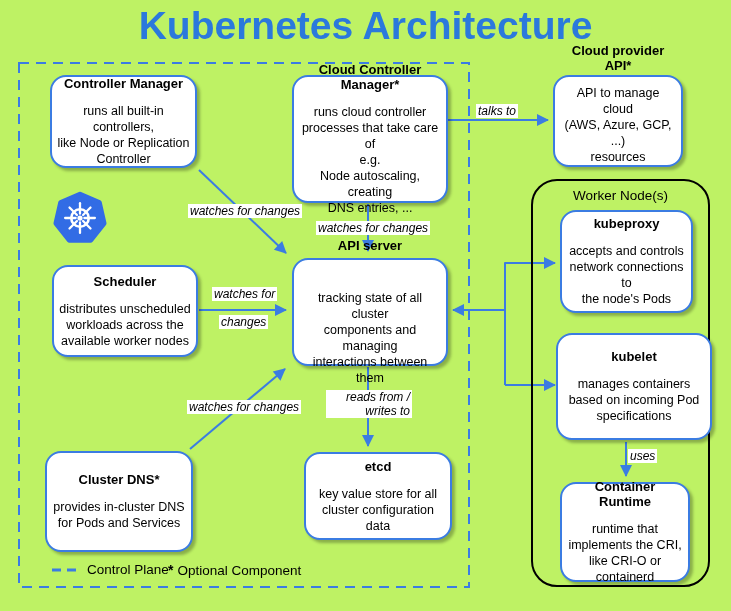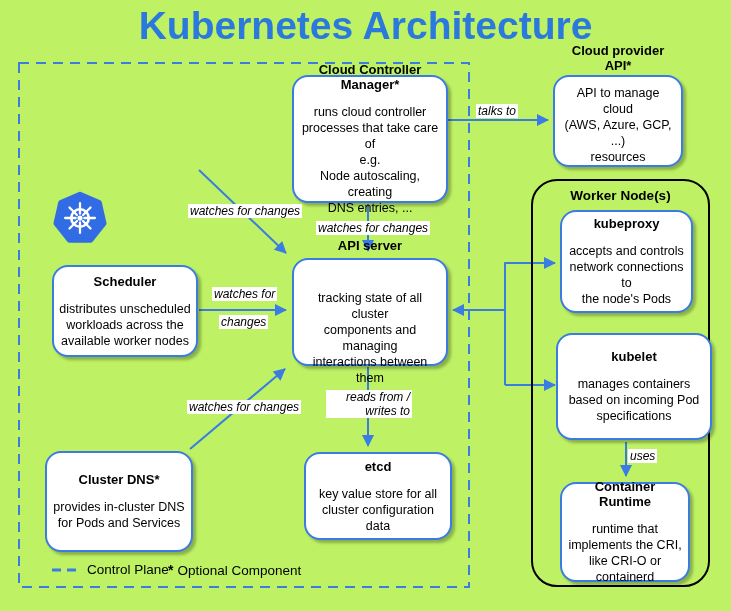--- a/index.html
+++ b/index.html
@@ -18,21 +18,21 @@
     box-sizing:border-box;display:flex;flex-direction:column;
     justify-content:center;align-items:center;text-align:center;padding:0 5px;
   }
   .node .ttl{font-size:13px;font-weight:bold;color:#000;margin-bottom:12px;white-space:pre-line;}
   .node .bdy{font-size:12.5px;color:#000;line-height:16px;white-space:pre-line;}
   .worker{
     position:absolute;z-index:2;border:2px solid #000;border-radius:26px;
     background:transparent;box-sizing:border-box;
   }
   .worker-title{
-    position:absolute;z-index:3;text-align:center;font-size:13.5px;font-weight:bold;color:#000;
+    position:absolute;z-index:3;text-align:center;font-size:13.5px;font-weight:normal;color:#000;
   }
   .elabel{
     position:absolute;z-index:4;font-size:12px;color:#000;background:#fff;
     padding:0 2px;line-height:14px;white-space:pre-line;font-style:italic;
   }
   .legend-row{position:absolute;z-index:4;display:flex;align-items:center;}
   .legend-text{font-size:13.5px;color:#000;}
   .legend-star{font-size:14px;font-weight:bold;color:#000;margin-right:4px;}
   .logo{position:absolute;z-index:3;}
 
@@ -104,20 +104,26 @@
       <line x1="5" y1="0" x2="17" y2="0"></line>
       <line x1="3.5" y1="3.5" x2="12" y2="12"></line>
       <line x1="0" y1="5" x2="0" y2="17"></line>
       <line x1="-3.5" y1="3.5" x2="-12" y2="12"></line>
       <line x1="-5" y1="0" x2="-17" y2="0"></line>
       <line x1="-3.5" y1="-3.5" x2="-12" y2="-12"></line>
     </g>
     <circle r="3" fill="#ffffff"></circle>
   </svg>
 
+  <div id="n-controller-manager" class="node">
+    <div class="ttl">Controller Manager</div>
+    <div class="bdy">runs all built-in controllers,
+like Node or Replication
+Controller</div>
+  </div>
 
   <div id="n-cloud-controller-manager" class="node">
     <div class="ttl">Cloud Controller Manager*</div>
     <div class="bdy">runs cloud controller
 processes that take care of
 e.g.
 Node autoscaling, creating
 DNS entries, ...</div>
   </div>
 

